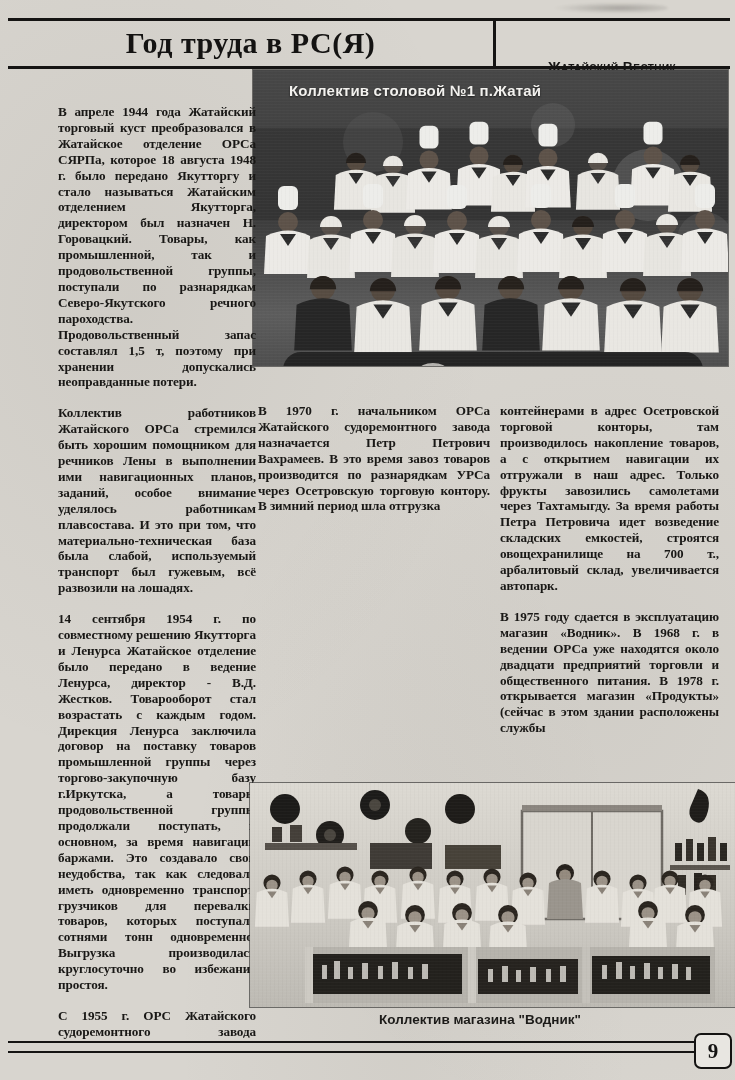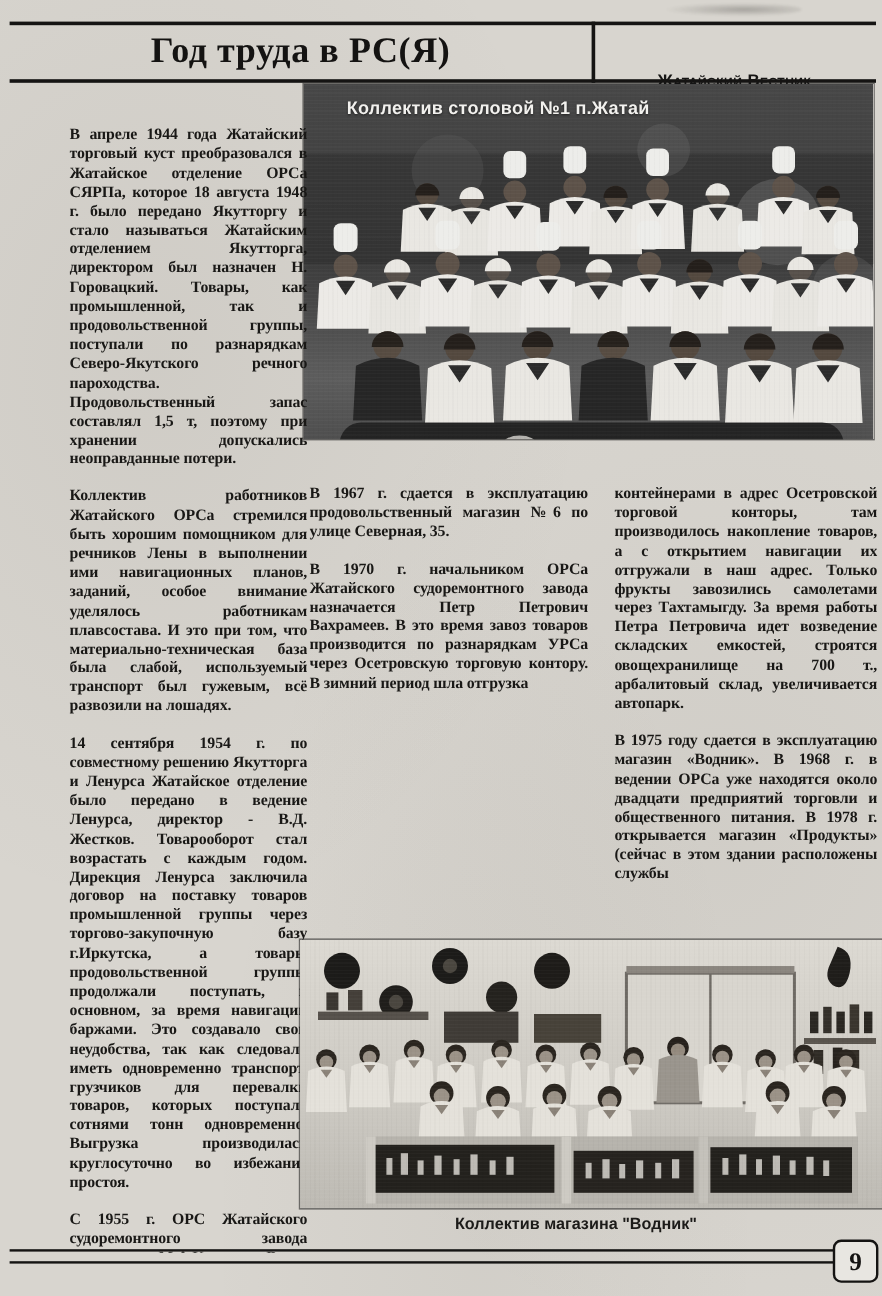--- a/index.html
+++ b/index.html
@@ -37,21 +37,21 @@
     background:radial-gradient(ellipse at 60% 50%, rgba(40,38,35,.28), transparent 65%);
     filter:blur(1px);border-radius:50%;}
   
   .col{
     position:absolute;text-align:justify;color:#191816;overflow:hidden;
     font:700 13.2px/15.9px "Liberation Serif", serif;letter-spacing:-0.1px;
   }
   .col p{margin:0 0 15px 0;}
   .col1{left:38px;top:104px;width:198px;height:940px;margin-left:20px;}
   .col2{left:258px;top:403px;width:232px;height:380px;}
-  .col3{left:512px;top:403px;width:219px;height:394px;}
+  .col3{left:500px;top:403px;width:219px;height:394px;}
   
   .photo{position:absolute;box-shadow:0 0 0 1px rgba(20,20,20,.55);overflow:hidden;}
   .photo svg{display:block;}
   .photo-top{left:253px;top:70px;width:475px;height:296px;}
   .photo-bottom{left:250px;top:783px;width:485px;height:224px;}
   .photo-grain{position:absolute;inset:0;pointer-events:none;
     background:repeating-linear-gradient(0deg, rgba(255,255,255,.025) 0 1px, transparent 1px 3px),
                repeating-linear-gradient(90deg, rgba(0,0,0,.02) 0 1px, transparent 1px 4px);}
   .caption-in{
     position:absolute;left:36px;top:12px;color:#f2f1ee;
@@ -163,21 +163,20 @@
     <div class="caption-in">Коллектив столовой №1 п.Жатай</div>
   </div>
 
   <div class="col col1">
     <p>В апреле 1944 года Жатайский торговый куст преобразовался в Жатайское отделение ОРСа СЯРПа, которое 18 августа 1948 г. было передано Якутторгу и стало называться Жатайским отделением Якутторга, директором был назначен Н. Горовацкий. Товары, как промышленной, так и продовольственной группы, поступали по разнарядкам Северо-Якутского речного пароходства. Продовольственный запас составлял 1,5 т, поэтому при хранении допускались неоправданные потери.</p>
     <p>Коллектив работников Жатайского ОРСа стремился быть хорошим помощником для речников Лены в выполнении ими навигационных планов, заданий, особое внимание уделялось работникам плавсостава. И это при том, что материально-техническая база была слабой, используемый транспорт был гужевым, всё развозили на лошадях.</p>
     <p>14 сентября 1954 г. по совместному решению Якутторга и Ленурса Жатайское отделение было передано в ведение Ленурса, директор - В.Д. Жестков. Товарооборот стал возрастать с каждым годом. Дирекция Ленурса заключила договор на поставку товаров промышленной группы через торгово-закупочную базу г.Иркутска, а товары продовольственной группы продолжали поступать, в основном, за время навигации баржами. Это создавало свои неудобства, так как следовало иметь одновременно транспорт, грузчиков для перевалки товаров, которых поступало сотнями тонн одновременно. Выгрузка производилась круглосуточно во избежание простоя.</p>
     <p>С 1955 г. ОРС Жатайского судоремонтного завода возглавляет М.А.Казанцев. В это</p>
   </div>
   <div class="col col2">
-    <p>В 1967 г. сдается в эксплуатацию продовольственный магазин №6 по улице Северная, 35.</p>
     <p>В 1970 г. начальником ОРСа Жатайского судоремонтного завода назначается Петр Петрович Вахрамеев. В это время завоз товаров производится по разнарядкам УРСа через Осетровскую торговую контору. В зимний период шла отгрузка</p>
   </div>
   <div class="col col3">
     <p>контейнерами в адрес Осетровской торговой конторы, там производилось накопление товаров, а с открытием навигации их отгружали в наш адрес. Только фрукты завозились самолетами через Тахтамыгду. За время работы Петра Петровича идет возведение складских емкостей, строятся овощехранилище на 700 т., арбалитовый склад, увеличивается автопарк.</p>
     <p>В 1975 году сдается в эксплуатацию магазин «Водник». В 1968 г. в ведении ОРСа уже находятся около двадцати предприятий торговли и общественного питания. В 1978 г. открывается магазин «Продукты» (сейчас в этом здании расположены службы</p>
   </div>
 
   <div class="photo photo-bottom">
     <svg width="485" height="224" viewBox="0 0 485 224">
       <defs>

